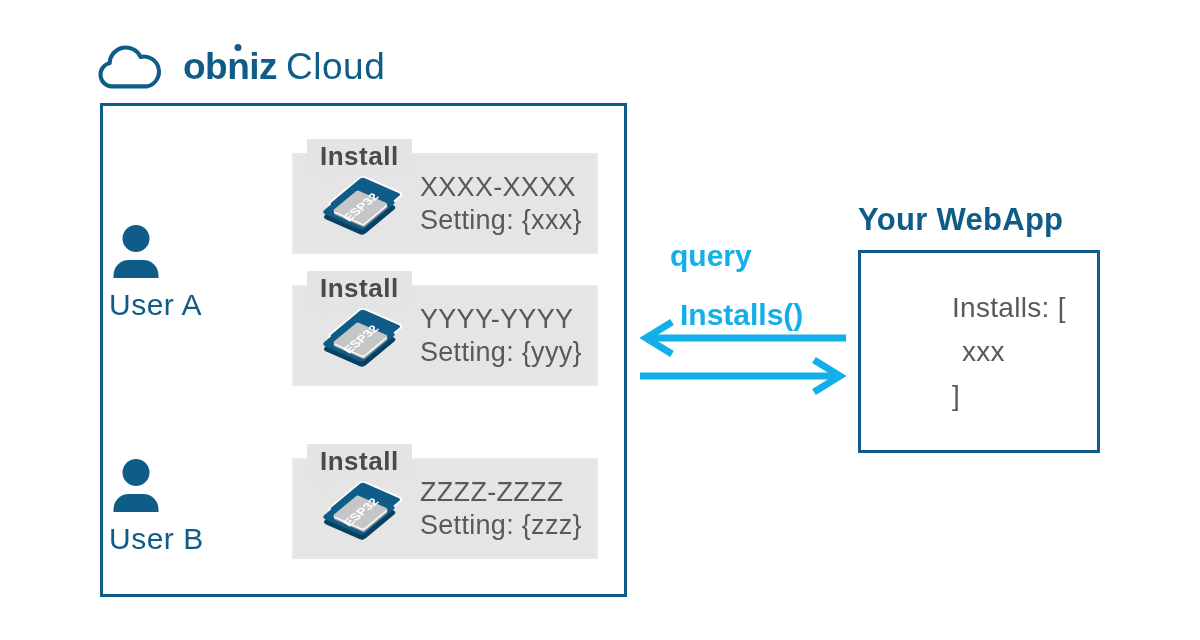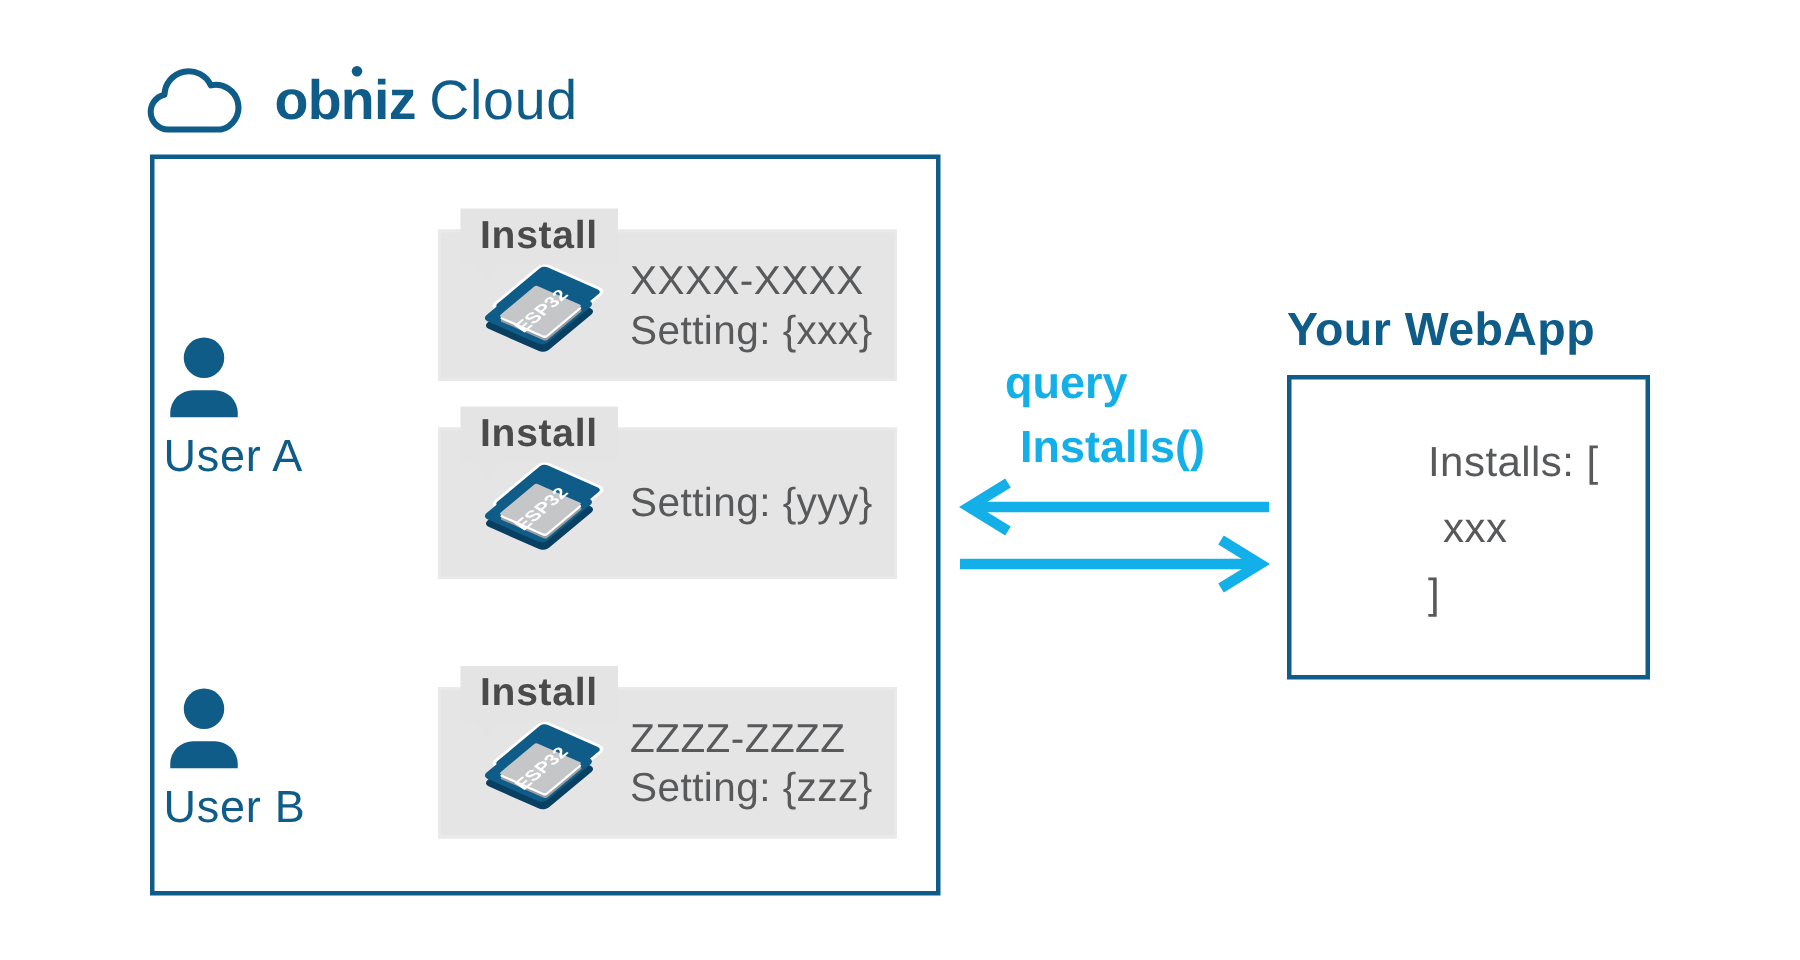--- a/index.html
+++ b/index.html
@@ -28,21 +28,21 @@
     border:2px solid #e9e9e9;box-sizing:border-box;display:flex;align-items:center;
     padding-left:16px;gap:14px;}
   .tag{position:absolute;top:-16px;left:13px;background:#e4e4e4;color:#4a4a4a;
     font-size:26px;font-weight:700;line-height:1.25;padding:1px 13px 3px;letter-spacing:0.5px;}
   .tag::after{content:"";position:absolute;left:10px;top:100%;width:0;height:0;
     border-left:8px solid transparent;border-right:8px solid transparent;border-top:13px solid #e4e4e4;}
   .chip{width:96px;height:83px;display:block;flex:0 0 auto;}
   .dev{color:#58595b;font-size:27px;line-height:33px;letter-spacing:0.3px;}
   
   .query{position:absolute;left:670px;top:234px;color:#12afe8;font-size:30px;font-weight:700;line-height:43px;}
-  .query .q2{margin-left:10px;}
+  .query .q2{margin-left:10px;margin-top:16px;}
   .arr{position:absolute;width:210px;height:40px;display:block;}
   .arr path{stroke:#12afe8;stroke-width:7;fill:none;}
   
   .wa-title{position:absolute;left:858px;top:202px;width:242px;text-align:left;
     font-size:31px;font-weight:700;color:#0e5c87;letter-spacing:0.3px;}
   .wa-box{position:absolute;left:858px;top:250px;width:242px;height:203px;
     border:3px solid #0e5c87;box-sizing:border-box;background:#ffffff;padding-left:36px;}
   .code{padding:33px 0 0 55px;color:#58595b;font-size:28px;line-height:44px;letter-spacing:0.3px;}
   .code .c1{padding-left:10px;}
   .hidden-defs{position:absolute;width:0;height:0;overflow:hidden;}
@@ -108,20 +108,21 @@
       <div>Setting: {xxx}</div>
     </div>
   </div>
 
   <div class="card" style="top:285px;">
     <div class="tag">Install</div>
     <svg class="chip" viewBox="0 0 100 86">
         <use href="#chip-sym"></use>
       </svg>
     <div class="dev">
+      <div>YYYY-YYYY</div>
       <div>Setting: {yyy}</div>
     </div>
   </div>
 
   <div class="card" style="top:458px;">
     <div class="tag">Install</div>
     <svg class="chip" viewBox="0 0 100 86">
         <use href="#chip-sym"></use>
       </svg>
     <div class="dev">

